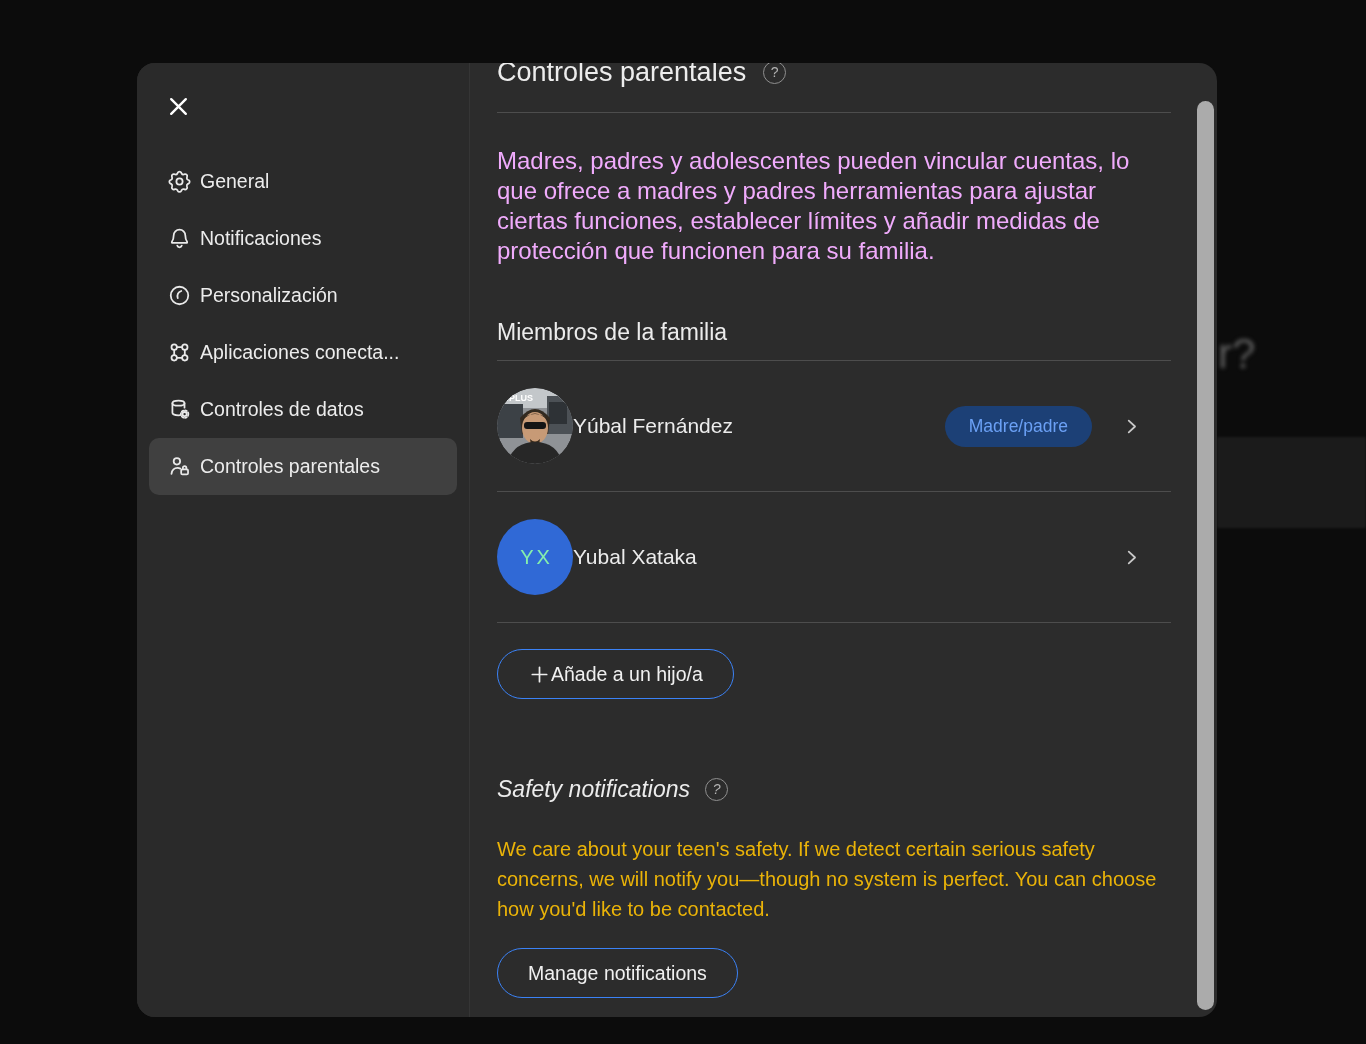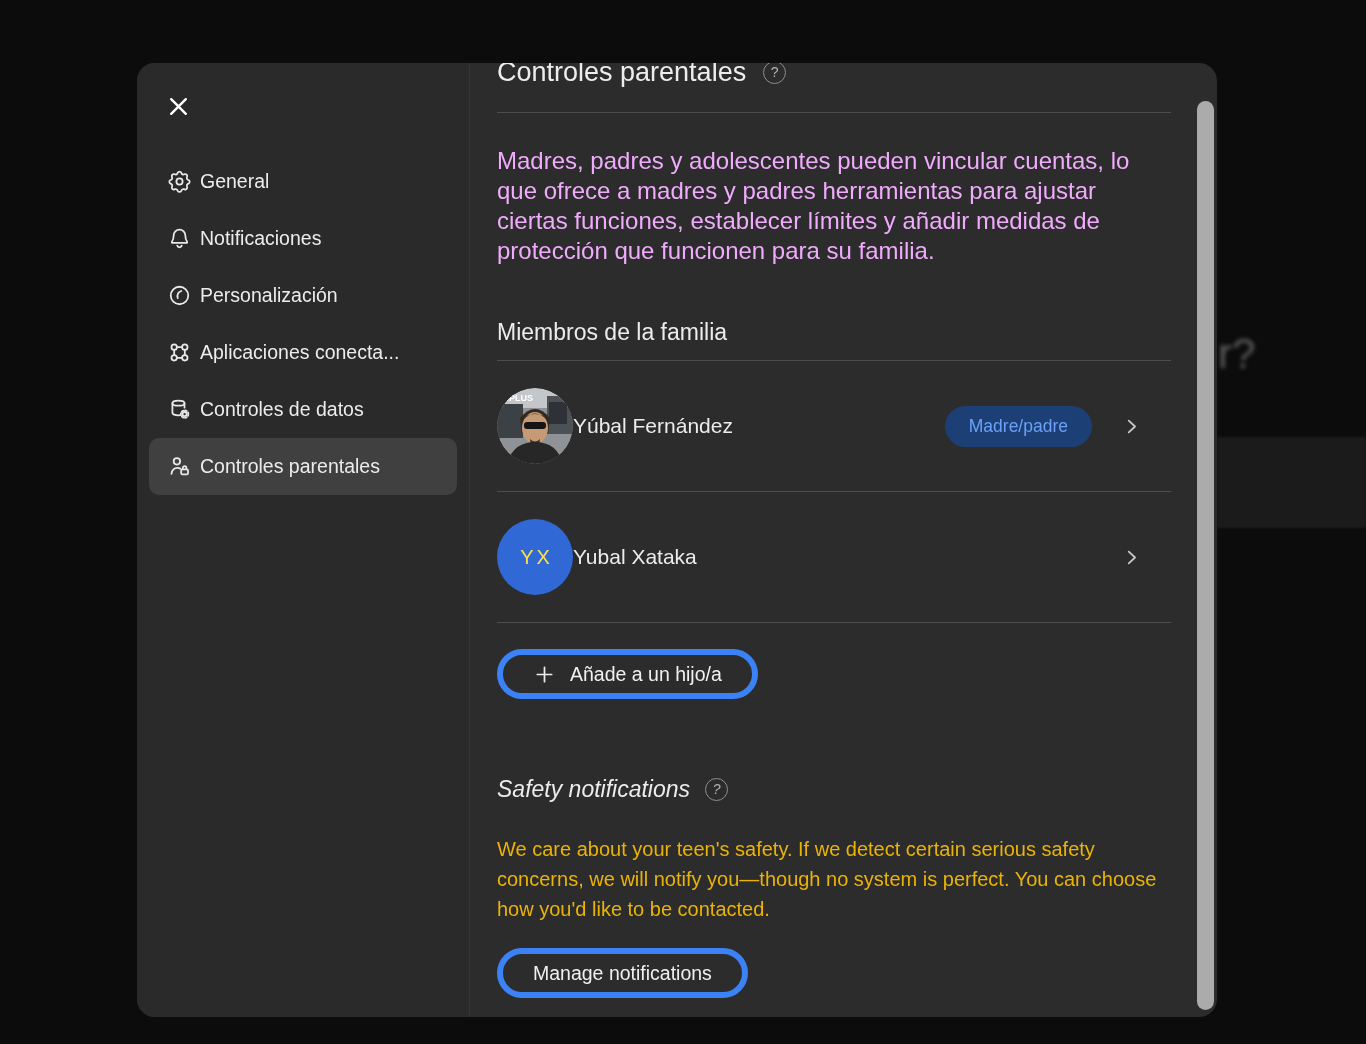--- a/index.html
+++ b/index.html
@@ -67,38 +67,38 @@
     color:#ececec;display:flex;align-items:center;gap:15px;
   }
   .d2{margin-top:13px;}
   .member-row{height:130px;display:flex;align-items:center;padding-right:30px;cursor:pointer;}
   .avatar{
     width:76px;height:76px;border-radius:50%;overflow:hidden;flex-shrink:0;
   }
   .avatar svg{display:block;width:100%;height:100%;}
   .avatar-initials{
     width:76px;height:76px;border-radius:50%;flex-shrink:0;
-    background:var(--avatar-blue,#3069d6);color:#fde047;
+    background:var(--avatar-blue,#3069d6);color:#86efac;
     display:flex;align-items:center;justify-content:center;
     font-size:20px;letter-spacing:3px;text-indent:3px;
   }
   .member-name{font-size:21px;color:#ececec;}
   .role-badge{
     margin-left:auto;height:41px;padding:0 24px;border-radius:21px;
     background:var(--badge-bg,#1c4076);color:var(--badge-text,#6ba0f5);
     font-size:17.5px;display:flex;align-items:center;text-align:right;
   }
   .chev{width:19px;height:19px;color:#c9c9c9;flex-shrink:0;}
   .chev svg{display:block;width:100%;height:100%;}
   .chev.after-badge{margin-left:30px;}
   .chev.push-right{margin-left:auto;}
   .pill-btn{
     margin-top:26px;height:50px;padding:0 30px;border-radius:25px;
-    border:6px solid #3b82f6;background:transparent;color:#f0f0f0;
-    font-size:19.5px;font-family:inherit;display:inline-flex;align-items:center;gap:14px;
+    border:1px solid #3b82f6;background:transparent;color:#f0f0f0;
+    font-size:19.5px;font-family:inherit;display:inline-flex;align-items:center;
     cursor:pointer;
   }
   .plus-icon{width:23px;height:23px;color:#ededed;}
   .plus-icon svg{display:block;width:100%;height:100%;}
   .safety-heading{margin-top:75px;font-style:italic;}
   .safety-text{margin:30px 0 0 0;font-size:20px;line-height:30px;color:#eab308;}
   .manage-btn{margin-top:24px;}
   
   .scroll-thumb{
     position:absolute;right:3px;top:38px;width:17px;height:909px;

